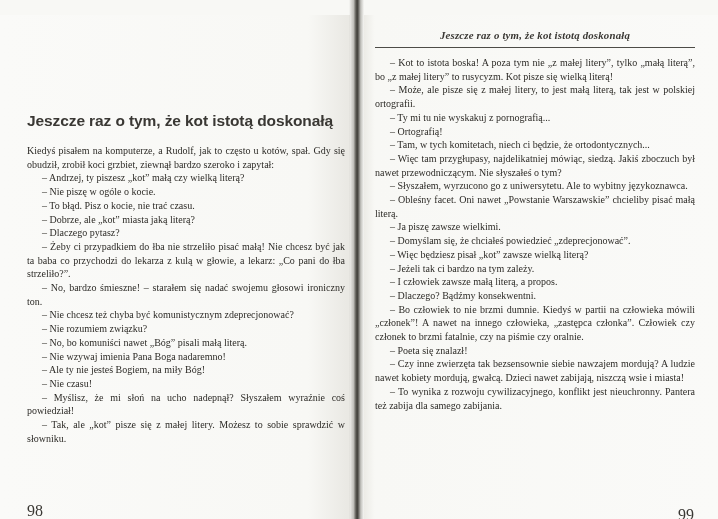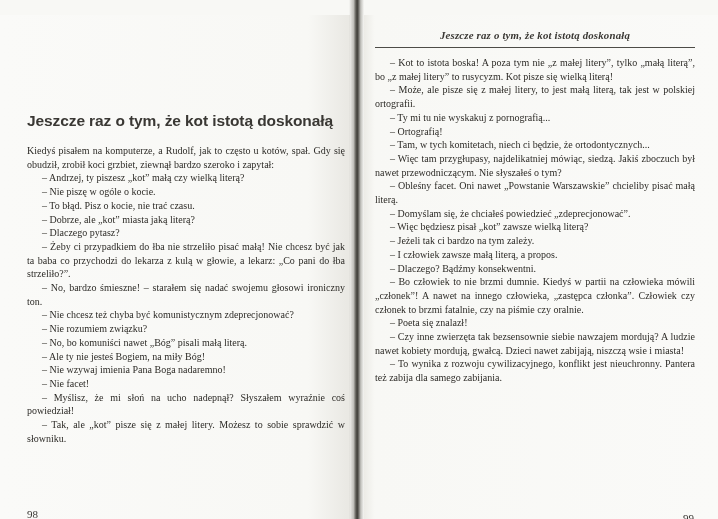--- a/index.html
+++ b/index.html
@@ -69,21 +69,21 @@
   .body p {
     margin: 0;
     font-size: 10px;
     line-height: 13.7px;
     text-align: justify;
     text-indent: 15px;
   }
   .page-left .body p:first-child { text-indent: 0; }
   .pageno {
     position: absolute;
-    font-size: 11px;
+    font-size: 16px;
     color: #3a3834;
   }
   .pageno-left  { left: 27px;  bottom: 14px; }
   .pageno-right { right: 24px; bottom: 10px; }
 </style>
 </head>
 <body>
 
 <div class="scan">
 
@@ -94,43 +94,45 @@
         <p>– Andrzej, ty piszesz „kot” małą czy wielką literą?</p>
         <p>– Nie piszę w ogóle o kocie.</p>
         <p>– To błąd. Pisz o kocie, nie trać czasu.</p>
         <p>– Dobrze, ale „kot” miasta jaką literą?</p>
         <p>– Dlaczego pytasz?</p>
         <p>– Żeby ci przypadkiem do łba nie strzeliło pisać małą! Nie chcesz być jak ta baba co przychodzi do lekarza z kulą w głowie, a lekarz: „Co pani do łba strzeliło?”.</p>
         <p>– No, bardzo śmieszne! – starałem się nadać swojemu głosowi ironiczny ton.</p>
         <p>– Nie chcesz też chyba być komunistycznym zdeprecjonować?</p>
         <p>– Nie rozumiem związku?</p>
         <p>– No, bo komuniści nawet „Bóg” pisali małą literą.</p>
+        <p>– Nie wzywaj imienia Pana Boga nadaremno!</p>
         <p>– Ale ty nie jesteś Bogiem, na miły Bóg!</p>
-        <p>– Nie wzywaj imienia Pana Boga nadaremno!</p>
-        <p>– Nie facet!</p>
+        <p>– Nie czasu!</p>
         <p>– Myślisz, że mi słoń na ucho nadepnął? Słyszałem wyraźnie coś powiedział!</p>
         <p>– Tak, ale „kot” pisze się z małej litery. Możesz to sobie sprawdzić w słowniku.</p>
       </div>
     <div class="pageno pageno-left">98</div>
   </div>
 
   <div class="gutter"></div>
 
   <div class="page page-right">
     <div class="running-head-wrap">
       <span class="running-head">Jeszcze raz o tym, że kot istotą doskonałą</span>
     </div>
     <div class="body">
         <p>– Kot to istota boska! A poza tym nie „z małej litery”, tylko „małą literą”, bo „z małej litery” to rusycyzm. Kot pisze się wielką literą!</p>
         <p>– Może, ale pisze się z małej litery, to jest małą literą, tak jest w polskiej ortografii.</p>
         <p>– Ty mi tu nie wyskakuj z pornografią...</p>
         <p>– Ortografią!</p>
         <p>– Tam, w tych komitetach, niech ci będzie, że ortodontycznych...</p>
         <p>– Więc tam przygłupasy, najdelikatniej mówiąc, siedzą. Jakiś zboczuch był nawet przewodniczącym. Nie słyszałeś o tym?</p>
+        <p>– Słyszałem, wyrzucono go z uniwersytetu. Ale to wybitny językoznawca.</p>
         <p>– Obleśny facet. Oni nawet „Powstanie Warszawskie” chcieliby pisać małą literą.</p>
+        <p>– Ja piszę zawsze wielkimi.</p>
         <p>– Domyślam się, że chciałeś powiedzieć „zdeprecjonować”.</p>
         <p>– Więc będziesz pisał „kot” zawsze wielką literą?</p>
         <p>– Jeżeli tak ci bardzo na tym zależy.</p>
         <p>– I człowiek zawsze małą literą, a propos.</p>
         <p>– Dlaczego? Bądźmy konsekwentni.</p>
         <p>– Bo człowiek to nie brzmi dumnie. Kiedyś w partii na człowieka mówili „członek”! A nawet na innego człowieka, „zastępca członka”. Człowiek czy członek to brzmi fatalnie, czy na piśmie czy oralnie.</p>
         <p>– Poeta się znalazł!</p>
         <p>– Czy inne zwierzęta tak bezsensownie siebie nawzajem mordują? A ludzie nawet kobiety mordują, gwałcą. Dzieci nawet zabijają, niszczą wsie i miasta!</p>
         <p>– To wynika z rozwoju cywilizacyjnego, konflikt jest nieuchronny. Pantera też zabija dla samego zabijania.</p>
       </div>

